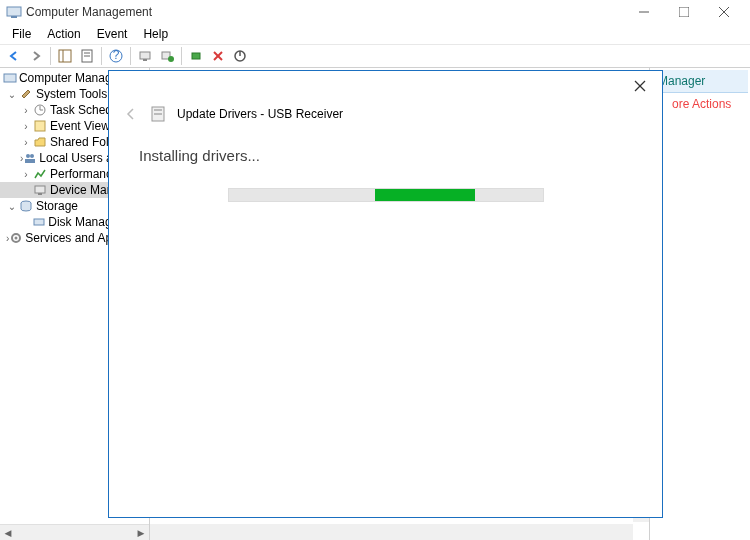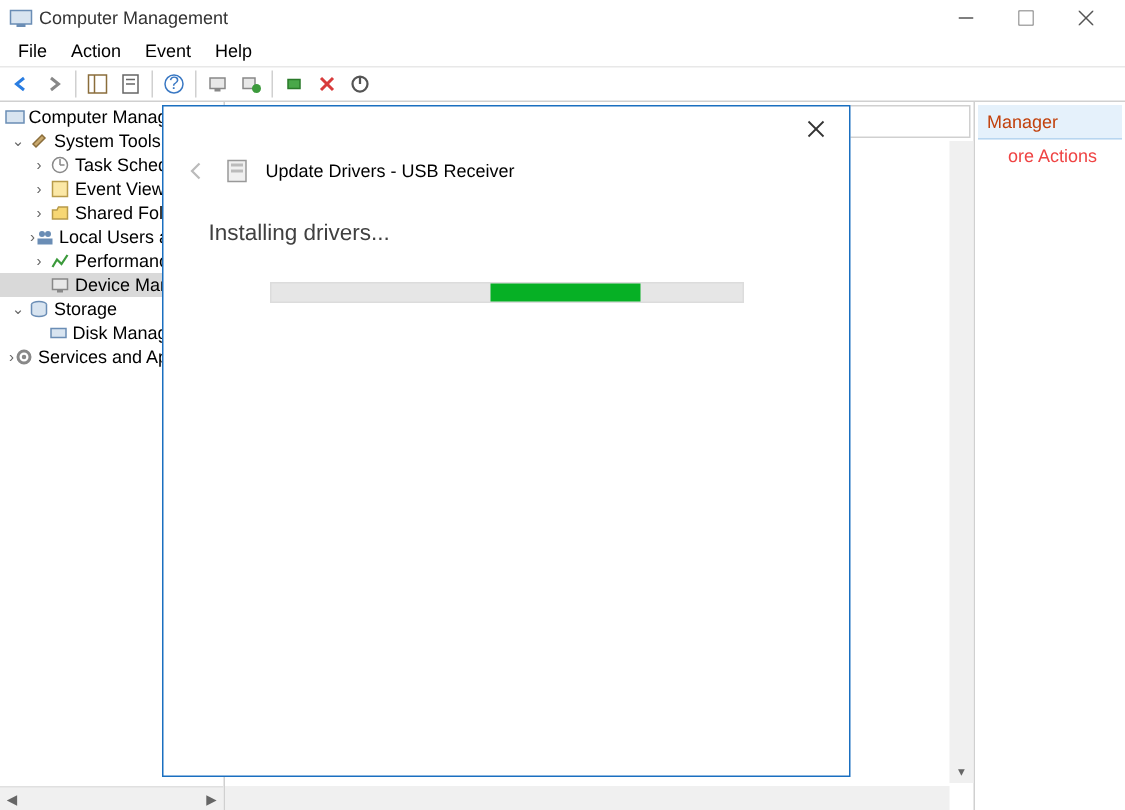--- a/index.html
+++ b/index.html
@@ -37,25 +37,25 @@
 .mid-body { position: absolute; top: 26px; bottom: 18px; left: 2px; right: 2px; background: #fff; overflow: hidden; }
 .mid-footer-row { position: absolute; bottom: 2px; left: 20px; right: 40px; display: flex; align-items: center; gap: 6px; }
 .mid-footer-row .ficon { width: 16px; height: 16px; display: inline-flex; align-items: center; justify-content: center; }
 .mid-footer-row .flabel { color: #333; }
 .mid-vscroll { position: absolute; right: 0; top: 26px; bottom: 18px; width: 16px; background: #f0f0f0; display: flex; flex-direction: column; justify-content: flex-end; }
 .mid-vscroll .arr { height: 16px; display: flex; align-items: center; justify-content: center; color: #666; font-size: 9px; }
 .mid-hscroll { position: absolute; bottom: 0; left: 0; right: 16px; height: 16px; background: #f0f0f0; }
 
 .actions-pane { width: 100px; background: #fff; padding: 2px; }
 .actions-header { background: #f0f0f0; padding: 3px 6px; font-weight: normal; color: #333; border-bottom: 1px solid #d0d0d0; }
-.actions-sub { background: #e5f1fb; padding: 4px 6px; color: #c2410c; border-bottom: 1px solid #b8d6f0; }
+.actions-sub { background: #e5f1fb; padding: 4px 6px; color: #0f766e; border-bottom: 1px solid #b8d6f0; }
 .actions-item { padding: 4px 6px 4px 20px; color: #ef4444; }
 
 
-.dialog { position: absolute; left: 108px; top: 70px; width: 459px; height: 448px; background: #fff; border: 1px solid #1a6fc0; z-index: 10; }
+.dialog { position: absolute; left: 108px; top: 70px; width: 555px; height: 448px; background: #fff; border: 1px solid #1a6fc0; z-index: 10; }
 .dlg-titlebar { height: 30px; display: flex; align-items: center; padding: 0 8px; }
 .dlg-close { margin-left: auto; font-size: 14px; color: #333; padding: 4px 8px; }
 .dlg-hdr { display: flex; align-items: center; gap: 10px; padding: 4px 14px 14px 14px; }
 .dlg-back { color: #aaa; font-size: 14px; }
 .dlg-icon { width: 18px; height: 18px; display: inline-flex; align-items: center; justify-content: center; }
 .dlg-title { color: #000; }
 .dlg-body { padding: 10px 30px; }
 .dlg-message { color: #404040; font-size: 15px; margin-bottom: 24px; }
 .progress { width: 316px; height: 14px; background: #e6e6e6; margin: 0 auto; position: relative; border: 1px solid #dcdcdc; }
 .progress .bar { position: absolute; left: 146px; top: 0; bottom: 0; width: 100px; background: #06b025; }

